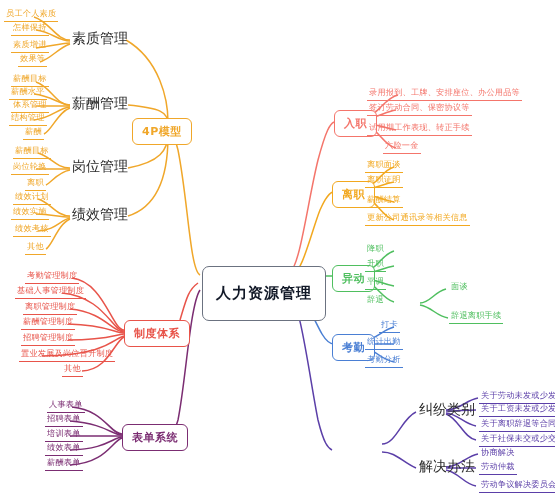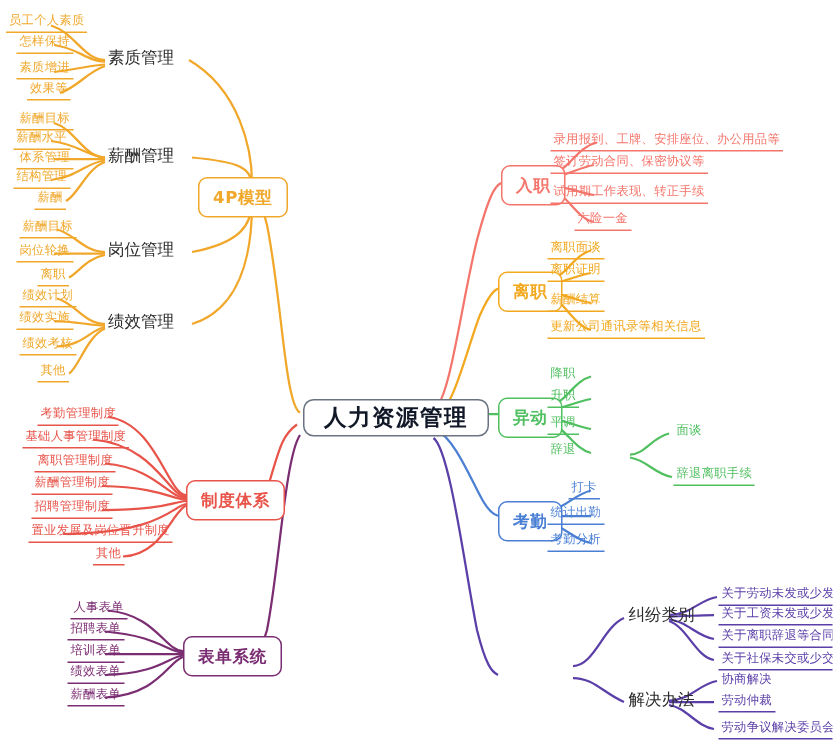--- a/index.html
+++ b/index.html
@@ -10,36 +10,36 @@
   }
   #map{position:absolute;left:0;top:0;width:555px;height:500px;}
   svg#wires{position:absolute;left:0;top:0;width:555px;height:500px;pointer-events:none;}
 
   .node{position:absolute;box-sizing:border-box;white-space:nowrap;}
 
   
   .root{
     border:1.6px solid #6b7280;border-radius:7px;background:#ffffff;
     color:#111827;font-size:15px;font-weight:700;
-    padding:2px 13px;letter-spacing:1px;
+    padding:17px 13px;letter-spacing:1px;
   }
   
   .topic{
     border:1.5px solid currentColor;border-radius:6px;background:#ffffff;
     font-size:11px;font-weight:700;padding:5px 9px;letter-spacing:.5px;
   }
   
   .leaf{
     font-size:8.2px;color:#2b2b2b;font-weight:400;
     padding:0 2px 2px 2px;border-bottom:1.3px solid currentColor;
     line-height:11px;letter-spacing:.2px;
   }
   .leaf.noline{border-bottom:none;}
   .mid{
-    font-size:11px;color:#2b2b2b;font-weight:400;padding:0 2px 1px 2px;
+    font-size:14px;color:#2b2b2b;font-weight:400;padding:0 2px 1px 2px;
     line-height:11px;
   }
 </style>
 </head>
 <body>
 
 <div id="map">
   <svg id="wires" viewBox="0 0 555 500">
     <g fill="none" stroke-width="1.5">
 

